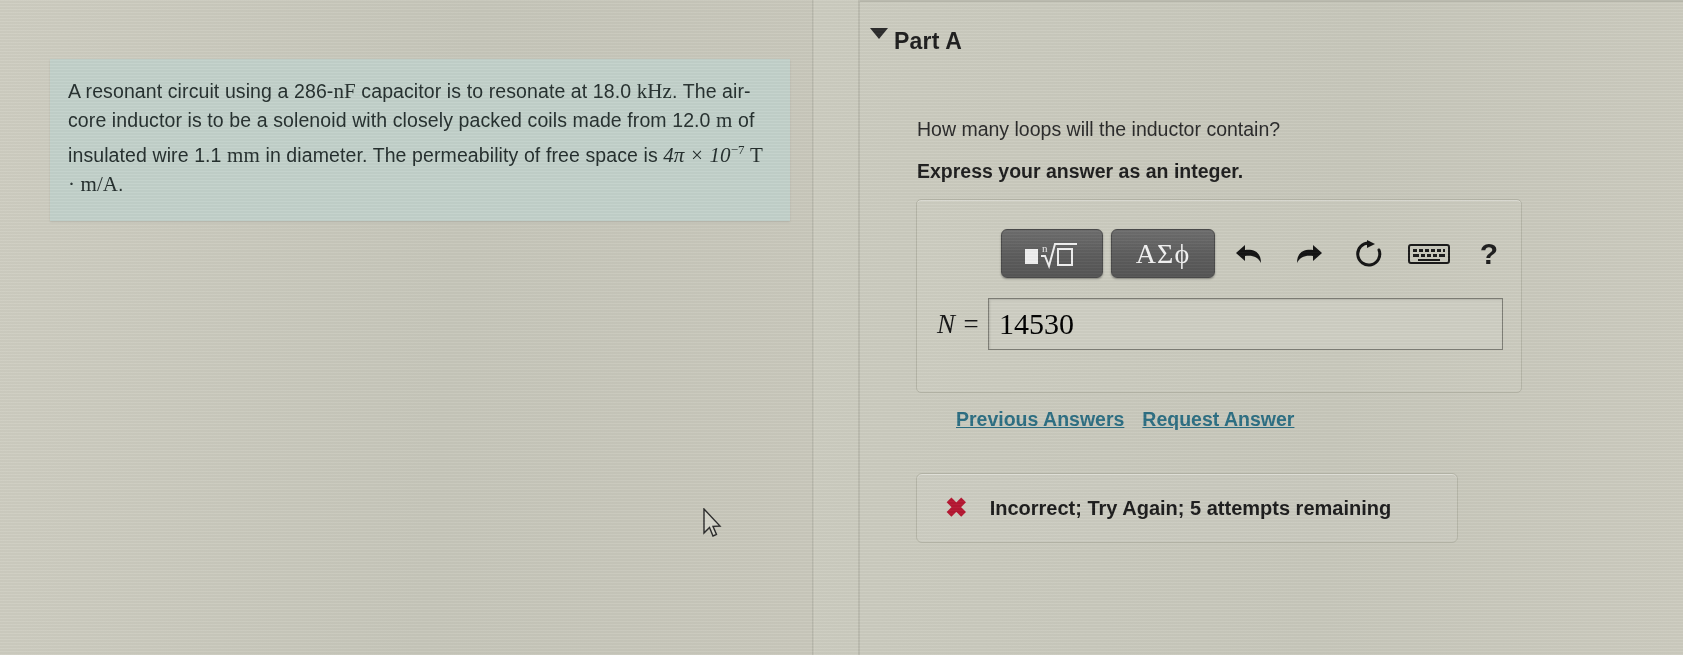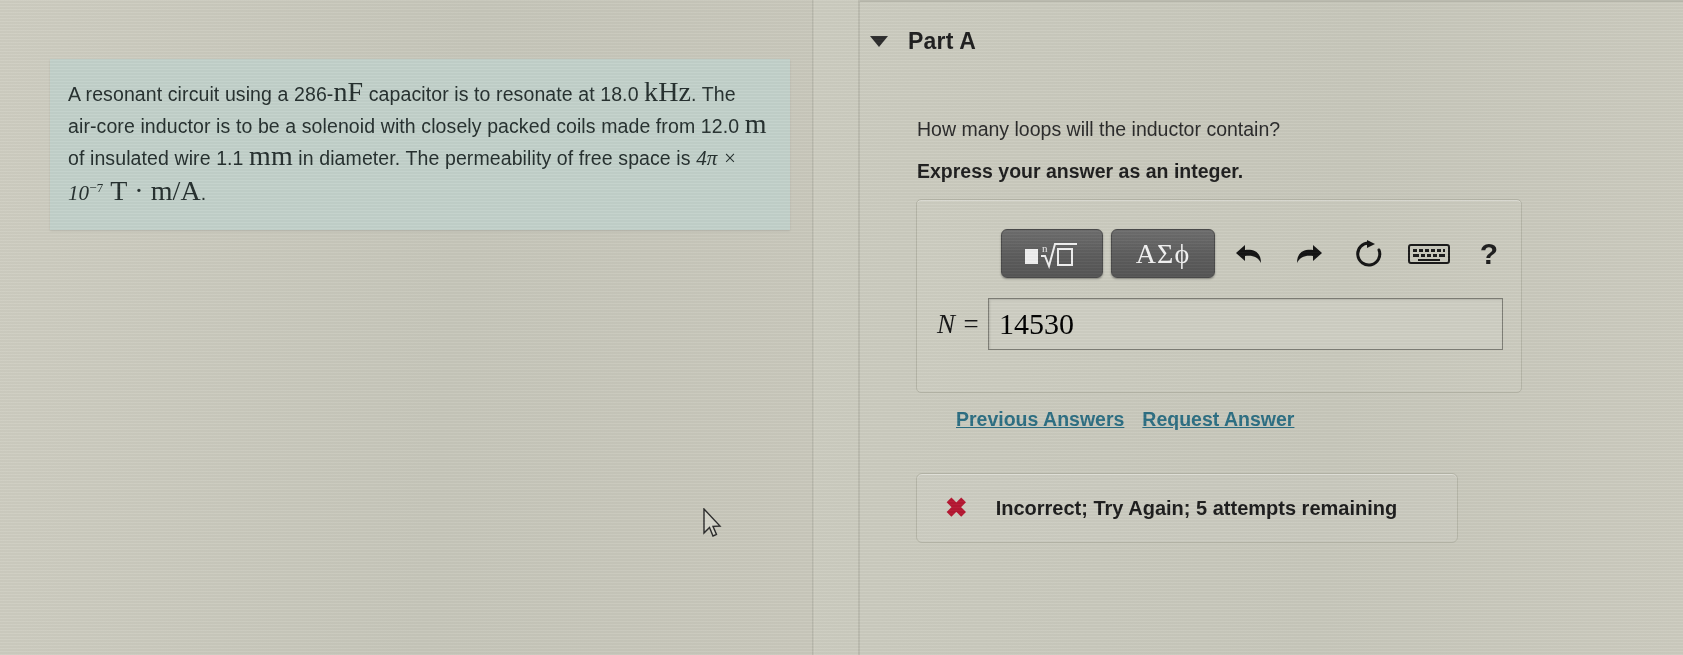--- a/index.html
+++ b/index.html
@@ -56,21 +56,21 @@
     margin: 0;
     padding: 0 22px 0 18px;
     color: #26302f;
     font-family: "Liberation Sans", sans-serif;
     font-size: 19.5px;
     line-height: 29px;
     letter-spacing: .1px;
   }
   .mathserif {
     font-family: "Liberation Serif", serif;
-    font-size: 28px;
+    font-size: 21px;
     margin-top: 41px;
   }
   .mathserif-i {
     font-family: "Liberation Serif", serif;
     font-style: italic;
     font-size: 21px;
   }
   sup.exp {
     font-family: "Liberation Serif", serif;
     font-size: 13px;
@@ -104,22 +104,22 @@
     width: 2px; height: 655px;
     background: #bcbcb0;
   }
 
   
   #part-header {
     position: absolute;
     left: 55px;
     top: 28px;
     display: flex;
-    align-items: center;
-    gap: 20px;
+    align-items: flex-start;
+    gap: 6px;
   }
   #part-toggle-icon {
     width: 0; height: 0;
     border-left: 9px solid transparent;
     border-right: 9px solid transparent;
     border-top: 11px solid #2d2d2d;
     cursor: pointer;
   }
   #part-title {
     font-size: 23px;
@@ -276,21 +276,21 @@
     box-shadow: inset 0 1px 0 rgba(255,255,255,.35);
   }
   #incorrect-icon {
     margin-left: 28px;
     color: #b61832;
     font-size: 27px;
     font-weight: bold;
     line-height: 1;
   }
   #feedback-text {
-    margin-left: 28px;
+    margin-left: 22px;
     font-size: 20px;
     font-weight: bold;
     color: #1d1d1d;
   }
 
   
   #mouse-cursor {
     position: absolute;
     left: 702px;
     top: 508px;

